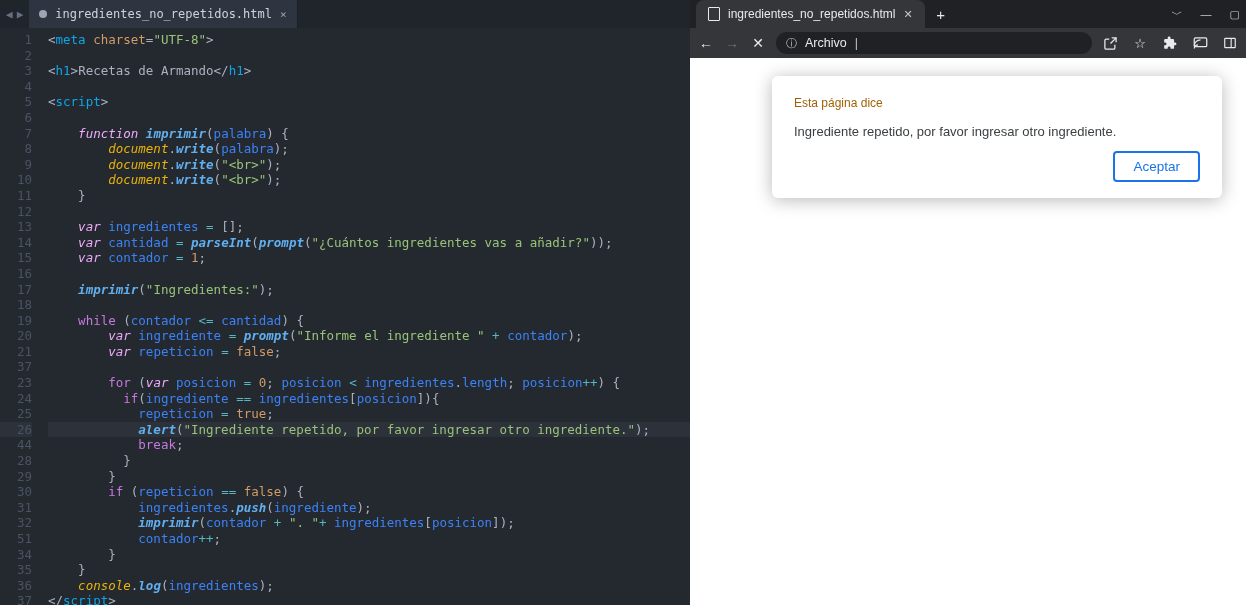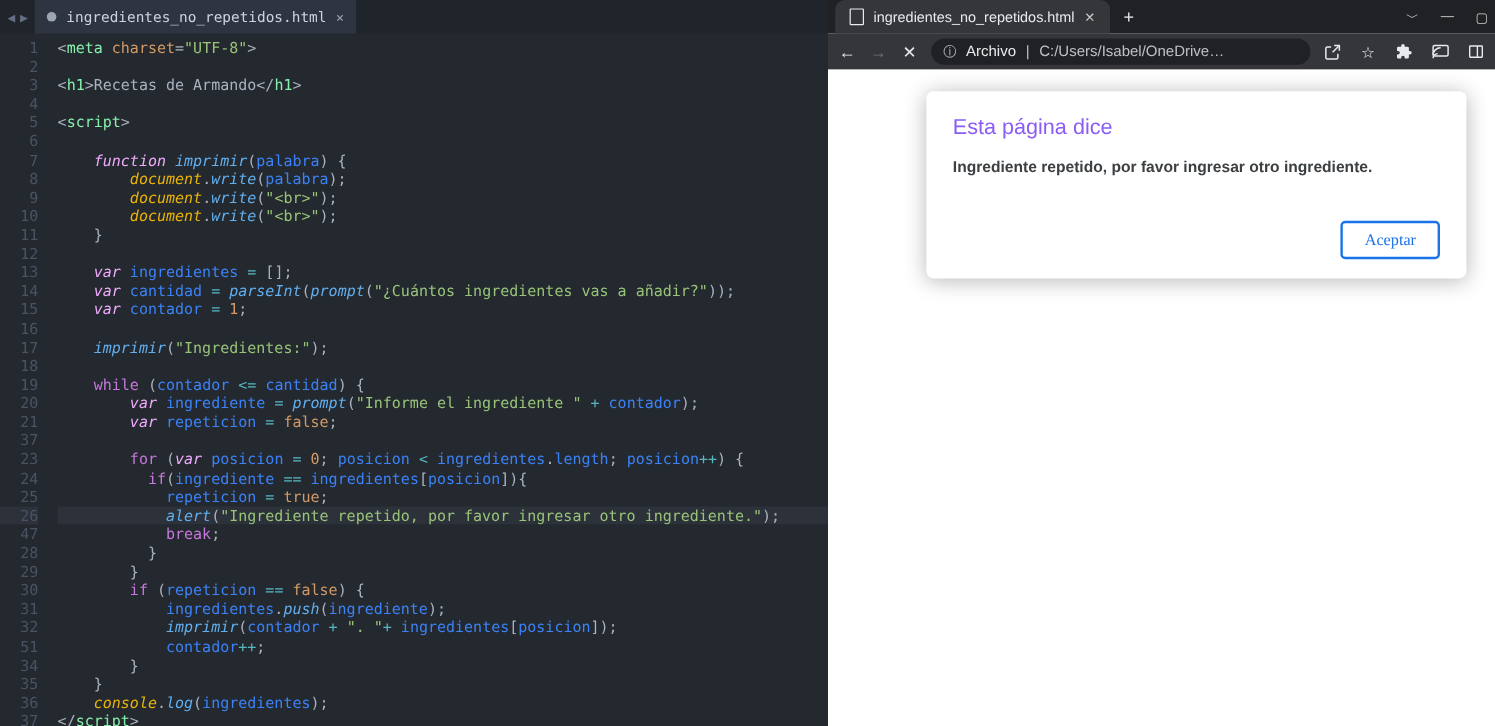--- a/index.html
+++ b/index.html
@@ -16,27 +16,27 @@
   .tab-close { color:#9da5b4; font-size:11px; }
   .code-area { flex:1; display:flex; overflow:hidden; }
   .gutter { width:40px; background:#24292f; text-align:right; padding:4px 8px 4px 0; color:#4b5363; font-size:12.5px; line-height:1.25; }
   .gutter div { height:15.6px; }
   .gutter .cur { background:#2c313a; }
   .code { flex:1; padding:4px 0 4px 8px; font-size:12.5px; line-height:1.25; white-space:pre; background:#24292f; }
   .code .line { height:15.6px; }
   .code .cur { background:#2c313a; }
   
   .pn { color:#abb2bf; }           
-  .tg { color:#86efac; }           
+  .tg { color:#0ea5e9; }           
   .at { color:#d19a66; }           
   .st { color:#98c379; }           
   .kw { color:#f0abfc; font-style:italic; }  
   .kw2{ color:#c678dd; }           
   .vr { color:#3b82f6;text-align:right; }           
-  .fn { color:#61afef; font-style:italic; }           
+  .fn { color:#61afef; font-style:italic;font-weight:bold; }           
   .ob { color:#eab308; font-style:italic; }           
   .nm { color:#d19a66; }           
   .op { color:#56b6c2; }           
 
   
   .browser { flex:1; height:100%; display:flex; flex-direction:column; background:#ffffff; font-family:"Segoe UI",Arial,sans-serif; }
   .b-titlebar { height:28px; background:#202124; display:flex; align-items:center; justify-content:space-between; padding:0 6px; color:#cfcfcf; }
   .b-titlebar .tabs { display:flex; align-items:center; gap:4px; }
   .b-tab { display:flex; align-items:center; gap:8px; height:28px; padding:0 12px; border-radius:8px 8px 0 0; background:#35363a; color:#e8eaed; font-size:12px; }
   .b-tab .doc-ico { width:12px; height:14px; border:1px solid #e8eaed; border-radius:1px; position:relative; }
@@ -51,24 +51,24 @@
   .addr-box { flex:1; height:22px; background:#202124; border-radius:11px; display:flex; align-items:center; gap:8px; padding:0 10px; color:#bdc1c6; font-size:12.5px; min-width:0; }
   .addr-box .lock { font-size:11px; }
   .addr-box .scheme { color:#e8eaed; }
   .addr-box .url { flex:1; overflow:hidden; white-space:nowrap; text-overflow:ellipsis; }
   .actions { display:flex; gap:14px; align-items:center; }
   .action-ico { width:16px; height:16px; display:flex; align-items:center; justify-content:center; color:#e8eaed; font-size:13px; }
 
   .b-viewport { flex:1; position:relative; background:#ffffff; }
 
   .dialog { position:absolute; top:18px; left:82px; width:450px; background:#fff; border-radius:6px; box-shadow:0 2px 18px rgba(0,0,0,0.28); padding:20px 22px 16px 22px; color:#3c4043; }
-  .dlg-title { font-size:18px; color:#8b5cf6; margin-bottom:14px; }
-  .dlg-msg { font-size:13px; color:#3c4043; margin-bottom:38px;font-weight:bold; }
+  .dlg-title { font-size:12px; color:#a16207; margin-bottom:14px; }
+  .dlg-msg { font-size:13px; color:#3c4043; margin-bottom:12px; }
   .dlg-actions { display:flex; justify-content:flex-end; }
-  .dlg-btn { background:#fff; border:2px solid #1a73e8; color:#1a73e8; font-size:13.5px; padding:6px 18px; border-radius:4px; font-family:Liberation Serif, serif; }
+  .dlg-btn { background:#fff; border:2px solid #1a73e8; color:#1a73e8; font-size:13.5px; padding:6px 18px; border-radius:4px; font-family:Liberation Sans, sans-serif; }
 </style>
 </head>
 <body>
 
 <div class="wrap">
 
   <div class="editor">
     <div class="tabbar">
       <div class="tab-arrows">
         <span>◀</span>
@@ -101,21 +101,21 @@
           <div>17</div>
           <div>18</div>
           <div>19</div>
           <div>20</div>
           <div>21</div>
           <div>37</div>
           <div>23</div>
           <div>24</div>
           <div>25</div>
           <div class="cur">26</div>
-          <div>47</div>
+          <div>44</div>
           <div>28</div>
           <div>29</div>
           <div>30</div>
           <div>31</div>
           <div>32</div>
           <div>51</div>
           <div>34</div>
           <div>35</div>
           <div>36</div>
           <div>37</div>
@@ -142,21 +142,20 @@
     </div>
 
     <div class="b-addr">
       <span class="nav-ico">←</span>
       <span class="nav-ico dis">→</span>
       <span class="nav-ico">✕</span>
       <div class="addr-box">
         <span class="lock">ⓘ</span>
         <span class="scheme">Archivo</span>
         <span>|</span>
-        <span class="url">C:/Users/Isabel/OneDrive…</span>
       </div>
       <div class="actions">
         <span class="action-ico">
           <svg width="15" height="15" viewBox="0 0 24 24" fill="none" stroke="#e8eaed" stroke-width="2">
               <path d="M14 3h7v7"></path>
               <path d="M21 3l-9 9"></path>
               <path d="M19 14v5a2 2 0 0 1-2 2H5a2 2 0 0 1-2-2V7a2 2 0 0 1 2-2h5"></path>
             </svg>
         </span>
         <span class="action-ico">☆</span>

